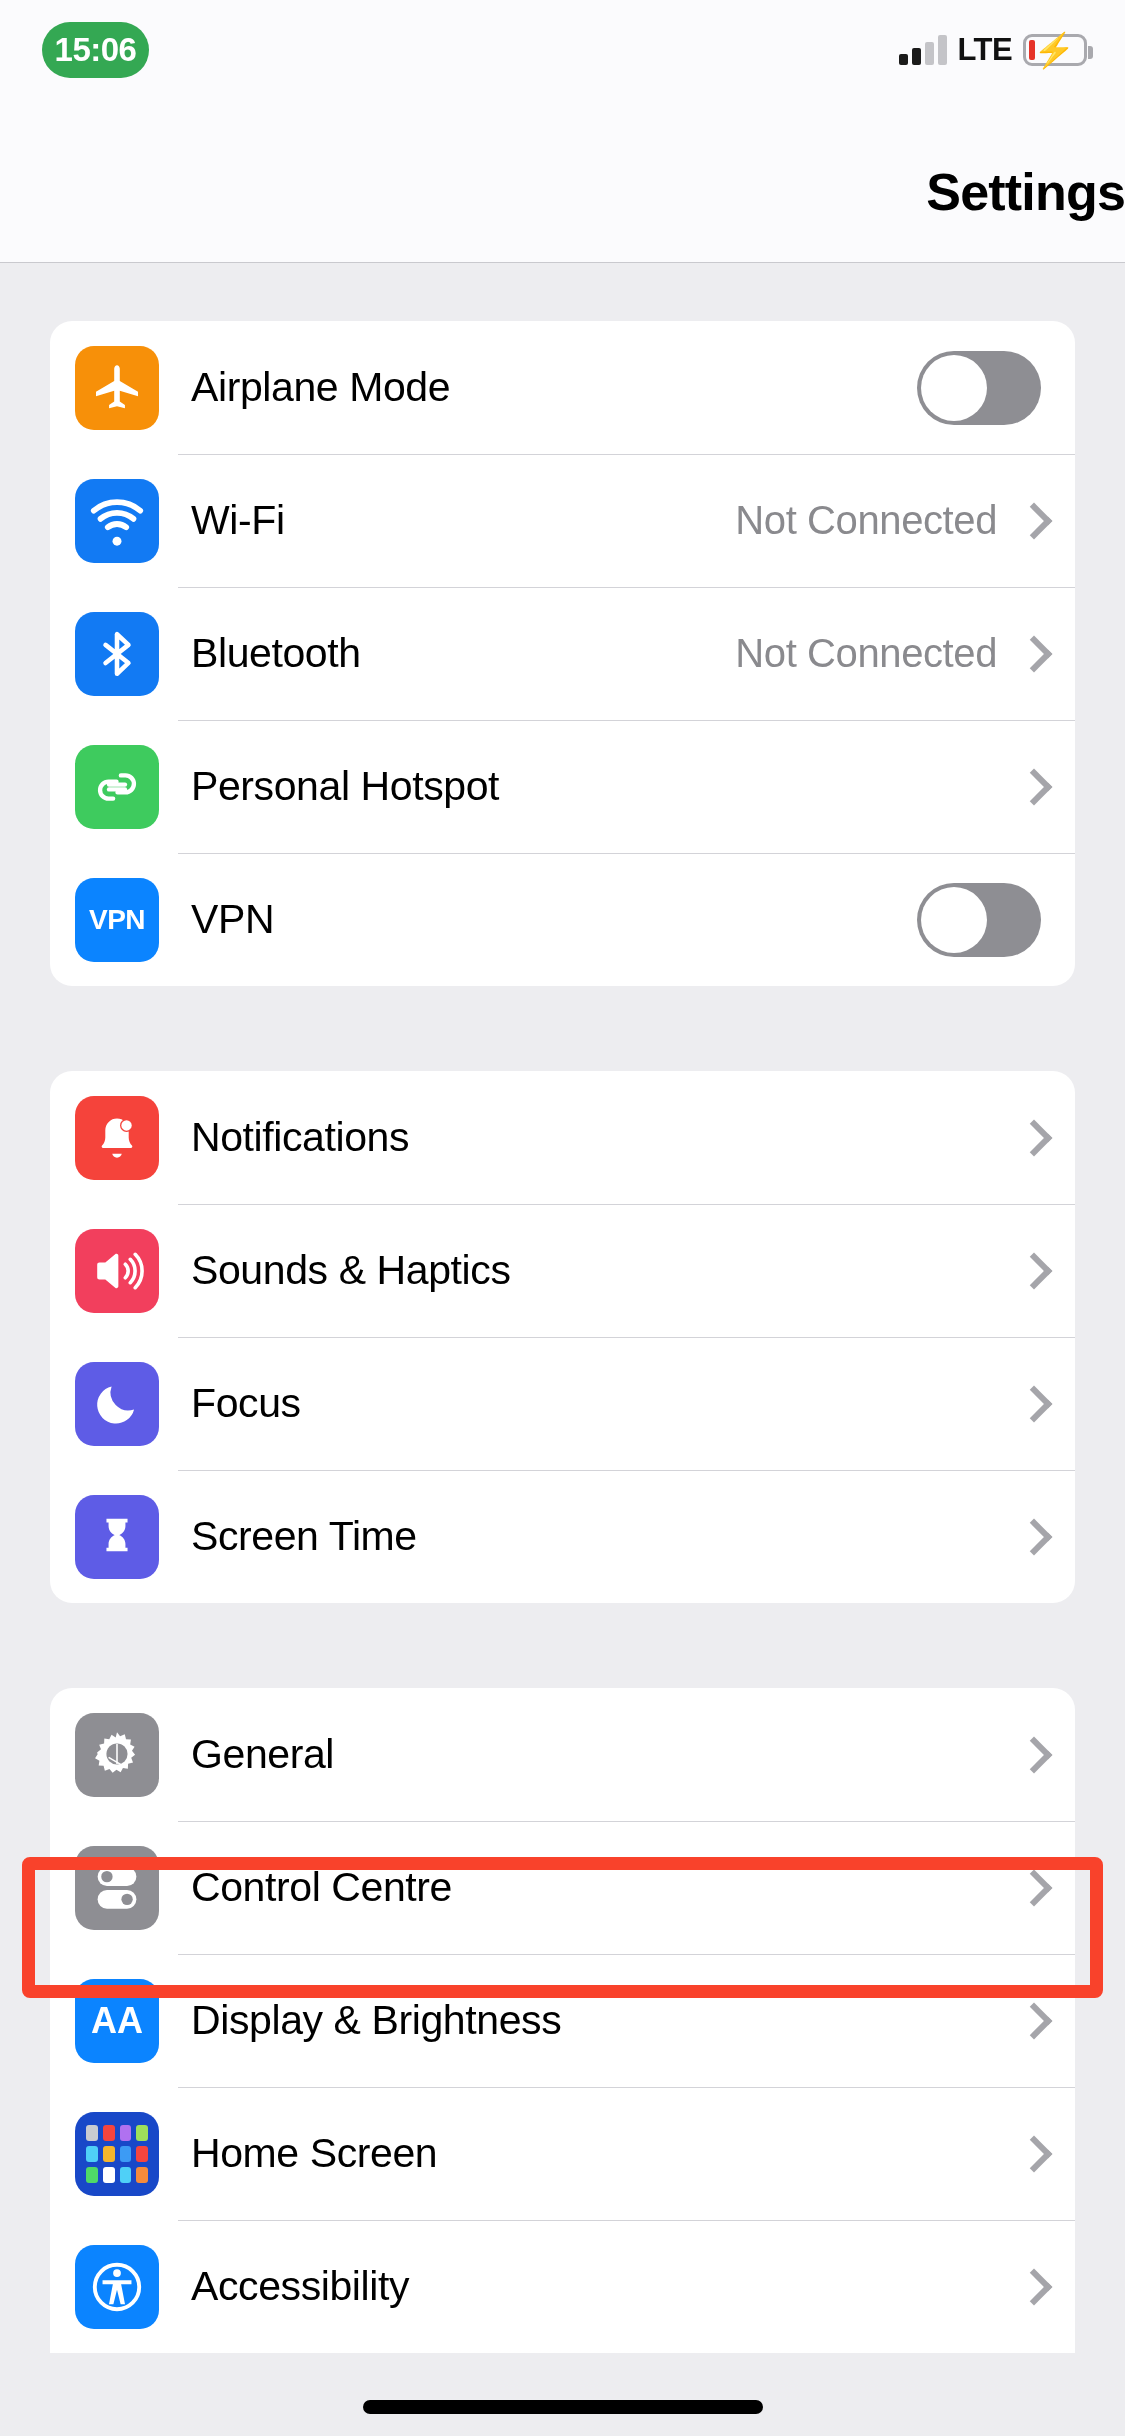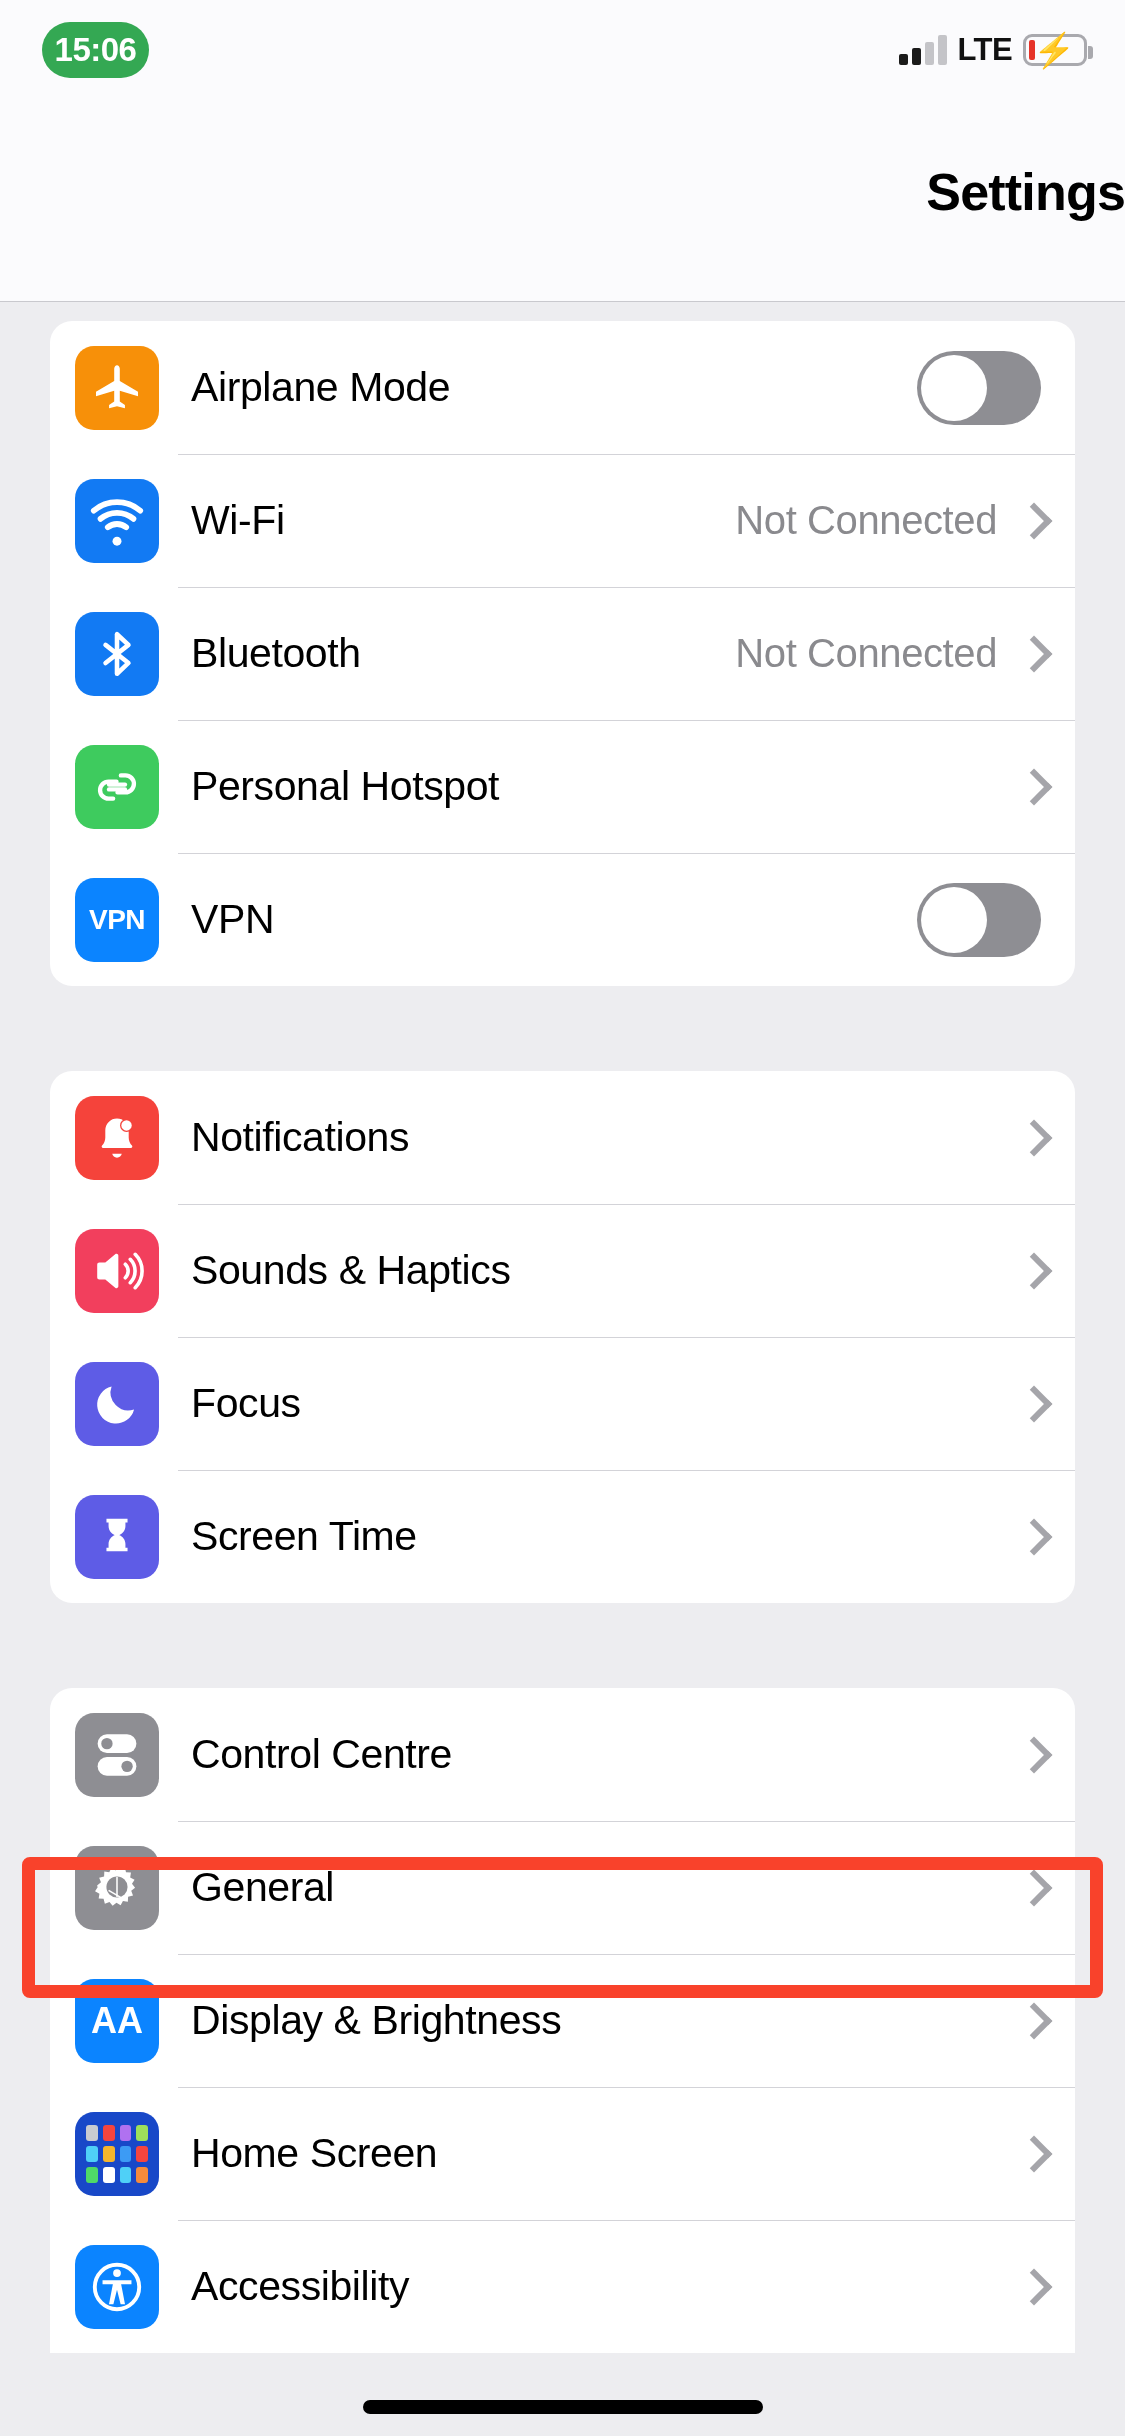--- a/index.html
+++ b/index.html
@@ -50,21 +50,21 @@
   .battery .fill {
     width:6px; height:20px; margin-left:3px; border-radius:2px; background:#E63329;
   }
   .bolt {
     position:absolute; left:50%; top:50%; transform:translate(-50%,-50%);
     font-size:34px; line-height:1; color:#111;
   }
 
   
   .navbar {
-    position:absolute; top:0; left:0; width:1125px; height:302px;
+    position:absolute; top:0; left:0; width:1125px; height:263px;
     border-bottom:1px solid #C9C9CE;
     background:#FBFBFD;
   }
   .nav-title {
     position:absolute; left:0; right:0; top:162px;
     text-align:right; font-size:52px; font-weight:700;
     color:#000; letter-spacing:-0.8px;
   }
 
   
@@ -309,42 +309,42 @@
         <div class="chev"></div>
       </div>
 
     </div>
 
     <div class="group g3">
 
       <div class="row">
         <div class="ico c-gray">
           <svg width="62" height="62" viewBox="0 0 24 24">
-            <rect x="4.5" y="4" width="15" height="7.2" rx="3.6" fill="#fff"></rect>
-            <circle cx="8.1" cy="7.6" r="2.2" fill="#8E8E93"></circle>
-            <rect x="4.5" y="12.8" width="15" height="7.2" rx="3.6" fill="#fff"></rect>
-            <circle cx="15.9" cy="16.4" r="2.2" fill="#8E8E93"></circle>
-          </svg>
-        </div>
-        <div class="label">Control Centre</div>
-        <div class="spacer"></div>
-        <div class="chev"></div>
-      </div>
-
-      <div class="row">
-        <div class="ico c-gray">
-          <svg width="62" height="62" viewBox="0 0 24 24">
             <path fill="#fff" d="M12 3.2l1.2 1.5 1.8-.7.5 1.9 1.9.1-.3 1.9 1.7.9-1 1.6 1.2 1.5-1.5 1.2.7 1.8-1.9.5-.1 1.9-1.9-.3-.9 1.7-1.6-1-1.5 1.2-1.2-1.5-1.8.7-.5-1.9-1.9-.1.3-1.9-1.7-.9 1-1.6L4.3 11l1.5-1.2-.7-1.8 1.9-.5.1-1.9 1.9.3.9-1.7 1.6 1L12 3.2z"></path>
             <circle cx="12" cy="11.6" r="4.1" fill="#8E8E93"></circle>
             <path fill="#fff" d="M11.7 7.7h.6v7.8h-.6z"></path>
             <path fill="#fff" d="M8.6 13.2l.3-.5 6.8 3.9-.3.5z"></path>
             <path fill="#fff" d="M15.4 13.2l-.3-.5-6.8 3.9.3.5z" opacity="0"></path>
           </svg>
         </div>
         <div class="label">General</div>
+        <div class="spacer"></div>
+        <div class="chev"></div>
+      </div>
+
+      <div class="row">
+        <div class="ico c-gray">
+          <svg width="62" height="62" viewBox="0 0 24 24">
+            <rect x="4.5" y="4" width="15" height="7.2" rx="3.6" fill="#fff"></rect>
+            <circle cx="8.1" cy="7.6" r="2.2" fill="#8E8E93"></circle>
+            <rect x="4.5" y="12.8" width="15" height="7.2" rx="3.6" fill="#fff"></rect>
+            <circle cx="15.9" cy="16.4" r="2.2" fill="#8E8E93"></circle>
+          </svg>
+        </div>
+        <div class="label">Control Centre</div>
         <div class="spacer"></div>
         <div class="chev"></div>
       </div>
 
       <div class="row">
         <div class="ico c-blue2">
           <span class="aa-txt">AA</span>
         </div>
         <div class="label">Display &amp; Brightness</div>
         <div class="spacer"></div>

